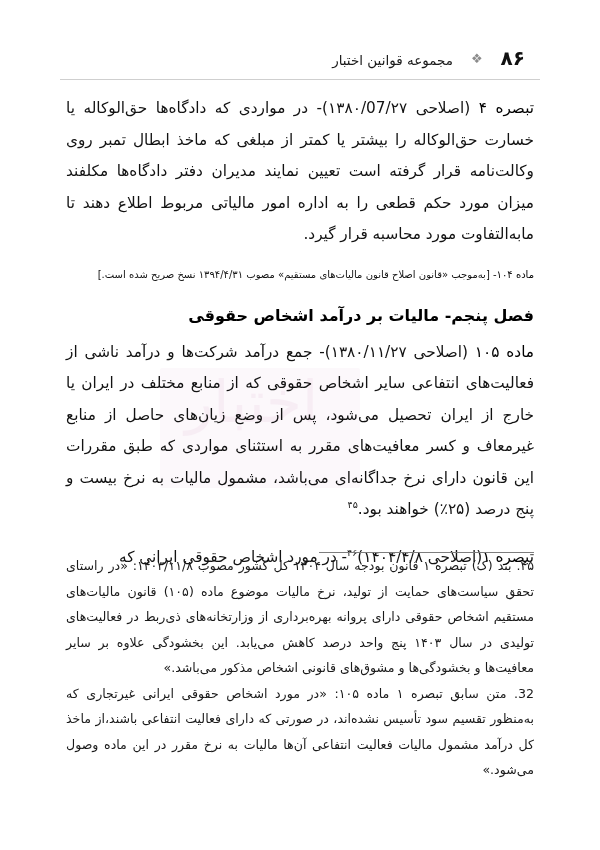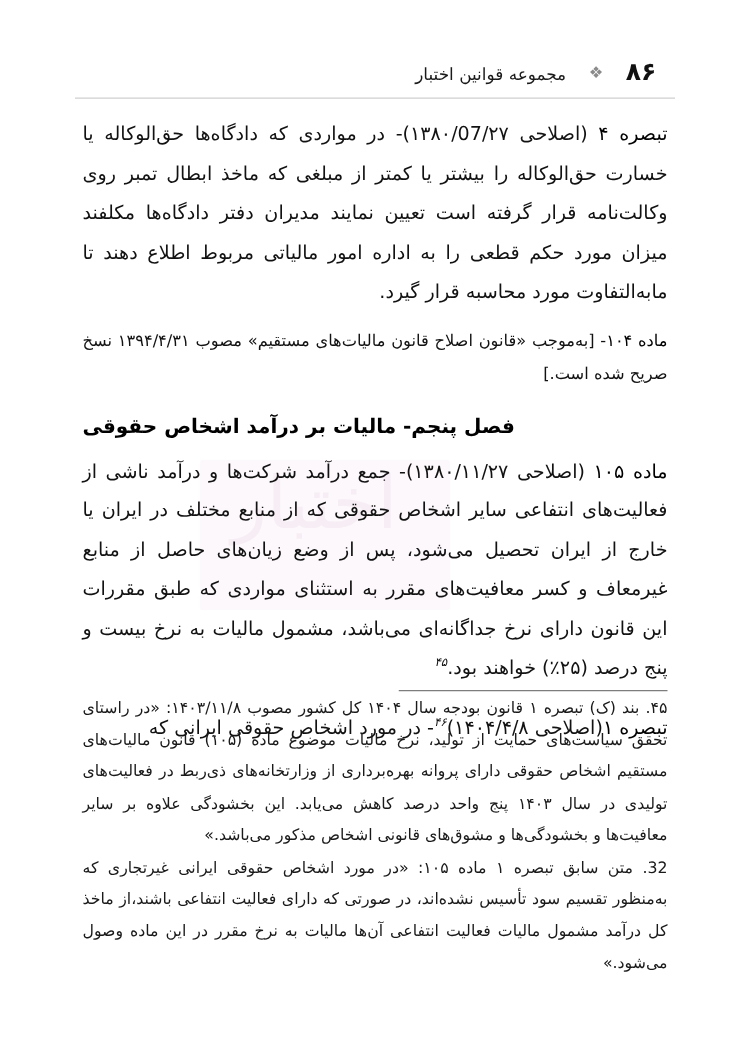--- a/index.html
+++ b/index.html
@@ -115,35 +115,34 @@
     text-justify: inter-word;
     color: #121212;
   }
 
   .lead {
     font-weight: normal;
     color: #000000;
   }
 
   .small-note {
-    font-size: 13px;
+    font-size: 10px;
     line-height: 26px;
   }
 
   .fn-ref {
     font-size: 9.5px;
     vertical-align: super;
     line-height: 0;
-    font-style: italic;
   }
 
   .chapter-heading {
     font-size: 16px;
     font-weight: bold;
-    text-align: left;
+    text-align: right;
     margin: 18px 0 12px 0;
     color: #000000;
     letter-spacing: 0.2px;
   }
 
   .spacer-sm { height: 7px; }
   .spacer-md { height: 12px; }
 
   
   #footnote-zone {

